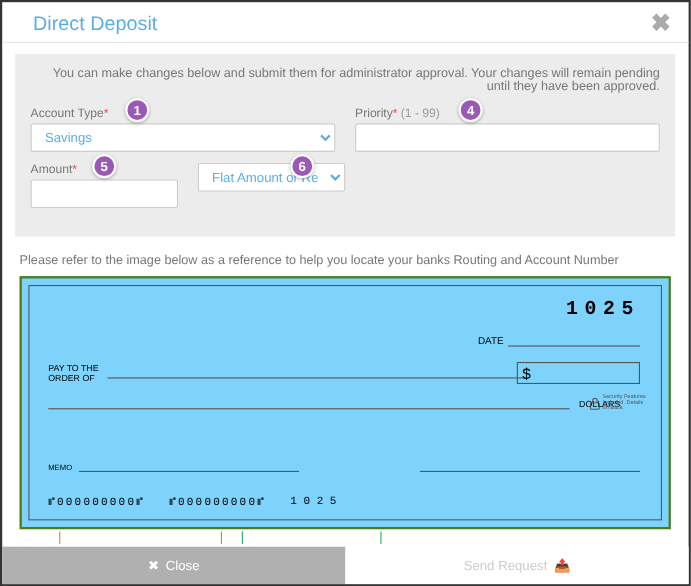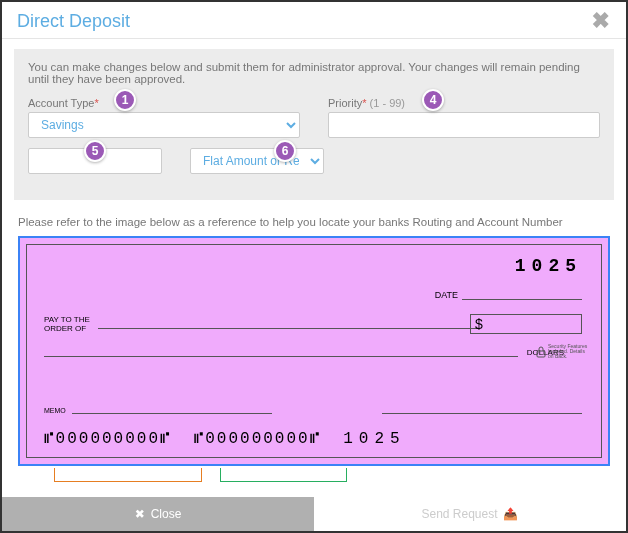--- a/index.html
+++ b/index.html
@@ -15,21 +15,21 @@
     .modal {
       position: relative;
       width: 100%;
       height: 100%;
       padding: 0;
     }
     .modal-header {
       display: flex;
       justify-content: space-between;
       align-items: center;
-      padding: 8px 16px 6px 15px;
+      padding: 8px 16px 6px 28px;
       border-bottom: 1px solid #e5e5e5;
     }
     .modal-title {
       color: #5dade2;
       font-size: 18px;
       font-weight: 400;
     }
     .close-x {
       color: #aaa;
       font-size: 22px;
@@ -47,24 +47,25 @@
     .scroll-area::-webkit-scrollbar-thumb { background: #bbb; border-radius: 5px; }
     .form-panel {
       background: #ececec;
       padding: 12px 14px 16px 14px;
       margin-top: 10px;
     }
     .instructions {
       color: #777;
       font-size: 11.5px;
       margin-bottom: 12px;
+      text-align: right;
     }
     .form-row {
       display: flex;
-      gap: 28px;
+      gap: 18px;
       margin-bottom: 10px;
     }
     .form-group { position: relative; }
     .w-half { flex: 1; }
     .w-quarter { flex: 0 0 calc(25% - 9px); }
     .label {
       color: #777;
       font-size: 11px;
       display: block;
       margin-bottom: 3px;
@@ -99,22 +100,22 @@
       box-shadow: 0 1px 3px rgba(0,0,0,0.3);
       pointer-events: none;
     }
     .ref-text {
       color: #777;
       font-size: 11.5px;
       margin: 16px 0 8px 4px;
     }
     .check-wrap { padding: 0 4px; }
     .check {
-      background: #f0abfc;
-      border: 2px solid #3b82f6;
+      background: #7dd3fc;
+      border: 2px solid #4d7c0f;
       width: 100%;
       height: 230px;
       position: relative;
       padding: 14px 20px;
       font-family: Arial, sans-serif;
     }
     .check-inner-border {
       position: absolute;
       inset: 6px;
       border: 1px solid #555;
@@ -195,21 +196,21 @@
     .sig-line {
       position: absolute;
       bottom: 50px; right: 26px;
       width: 200px;
       border-bottom: 1px solid #555;
     }
     .micr {
       position: absolute;
       bottom: 16px; left: 24px;
       font-family: "Courier New", monospace;
-      font-size: 16px;
+      font-size: 10px;
       letter-spacing: 2px;
       display: flex;
       gap: 22px;
     }
     .brackets { position: relative; height: 36px; margin-top: 2px; }
     .bracket {
       position: absolute;
       height: 14px;
       border-bottom: 1.5px solid;
       border-left: 1.5px solid;
@@ -261,20 +262,21 @@
         </div>
         <div class="form-group w-half">
           <label class="label"><span>Priority</span><span class="req">*</span> <span class="hint">(1 - 99)</span></label>
           <input class="field" type="text" value="" style="">
           <div class="callout" style="top:-8px; left:94px;">4</div>
         </div>
       </div>
 
       <div class="form-row">
         <div class="form-group w-quarter">
+          <label class="label"><span>Amount</span><span class="req">*</span></label>
           <input class="field" type="text" value="" style="">
           <div class="callout" style="top:-8px; left:56px;">5</div>
         </div>
         <div class="form-group w-quarter">
           <select class="field">
             <option>Flat Amount or Remainin</option>
           </select>
           <div class="callout" style="top:-8px; left:84px;">6</div>
         </div>
       </div>

